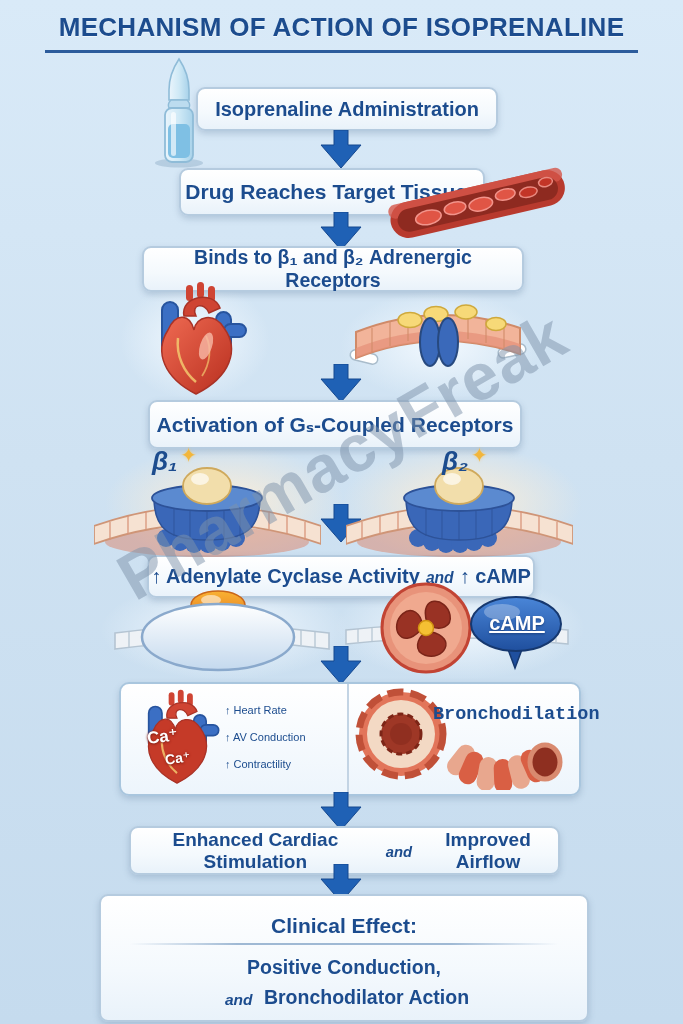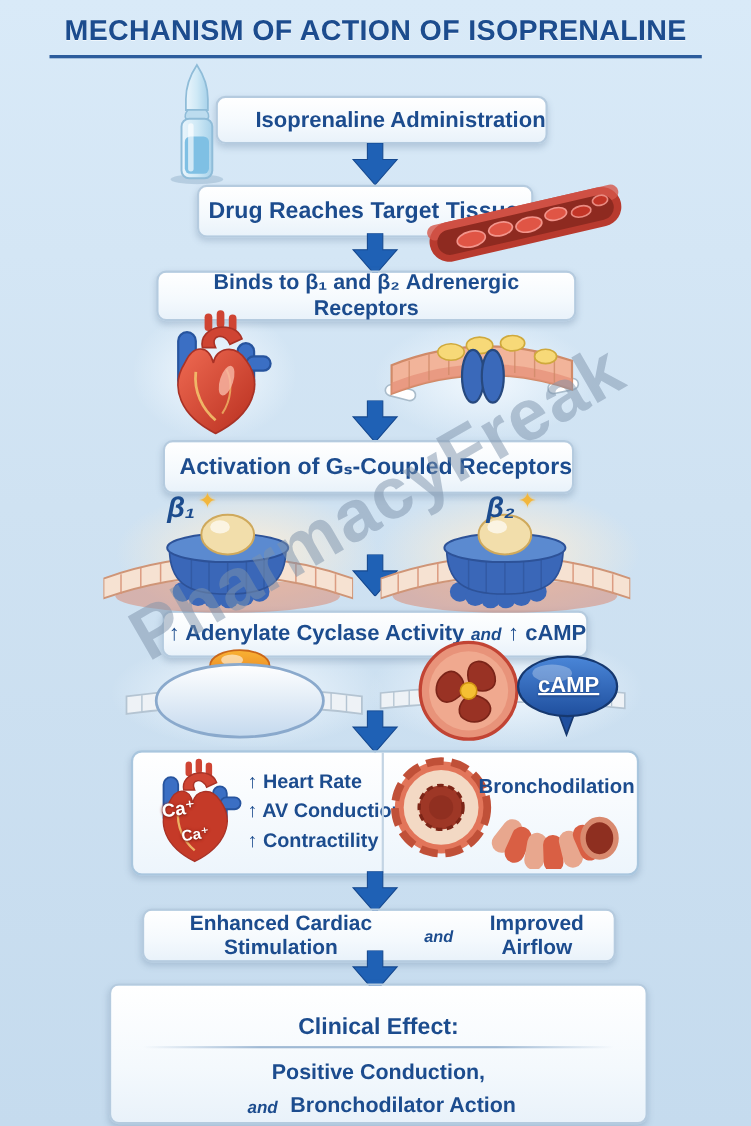--- a/index.html
+++ b/index.html
@@ -16,21 +16,21 @@
   .title{
     display:inline-block;color:#1c4c8e;font-weight:bold;font-size:26px;
     letter-spacing:.3px;padding:0 14px 7px 14px;
     border-bottom:3px solid #2c5c9c;text-shadow:0 1px 0 rgba(255,255,255,.6);
   }
   .box{
     position:absolute;z-index:4;
     background:linear-gradient(180deg,#ffffff 0%,#f4f9fd 60%,#e9f2fa 100%);
     border:2px solid #b5cbdf;border-radius:9px;
     box-shadow:0 3px 6px rgba(90,120,150,.28);
-    display:flex;align-items:center;justify-content:flex-end;
+    display:flex;align-items:center;justify-content:center;
     color:#1c4c8e;font-weight:bold;text-align:center;
   }
   .box .conj{font-style:italic;font-weight:600;font-size:.78em;margin:0 6px;position:relative;top:1px;}
   .arrow{position:absolute;width:46px;height:38px;z-index:4;}
   .illu{position:absolute;z-index:5;}
   .glow{position:absolute;z-index:2;pointer-events:none;}
   .glow.warm{background:radial-gradient(closest-side,rgba(253,238,215,.95),rgba(253,238,215,0));}
   .glow.cool{background:radial-gradient(closest-side,rgba(244,250,255,.95),rgba(244,250,255,0));}
   .receptor-label{
     position:absolute;color:#1c4c8e;font-weight:bold;font-style:italic;
@@ -50,31 +50,31 @@
   }
   .effects-box{
     position:absolute;left:119px;top:682px;width:458px;height:110px;z-index:4;
     background:linear-gradient(180deg,#ffffff,#edf5fc);
     border:2px solid #a9c6de;border-radius:10px;
     box-shadow:0 3px 6px rgba(90,120,150,.28);
     display:flex;
   }
   .effects-cell{position:relative;height:100%;}
   .effects-cell.left{width:226px;}
-  .effects-cell.right{flex:1;border-left:2px solid #c3d4e4;}
-  .cardiac-list{position:absolute;left:104px;top:13px;color:#1c4c8e;font-weight:bold;font-size:18px;line-height:27px;white-space:nowrap;}
+  .effects-cell.right{flex:1;border-left:2px solid #c3d4e4;font-family:Liberation Mono, monospace;}
+  .cardiac-list{position:absolute;left:104px;top:13px;color:#1c4c8e;font-weight:normal;font-size:11px;line-height:27px;white-space:nowrap;}
   .ca-label{
     position:absolute;color:#ffffff;font-weight:bold;z-index:7;
     text-shadow:0 0 3px #8e2418,0 1px 2px #8e2418;transform:rotate(-8deg);
   }
   .broncho-label{
     position:absolute;left:84px;top:20px;width:146px;text-align:center;
     color:#1c4c8e;font-weight:bold;font-size:18.5px;z-index:7;
   }
-  .clinical-box{flex-direction:column;justify-content:flex-end;padding-top:10px;}
+  .clinical-box{flex-direction:column;justify-content:center;padding-top:10px;}
   .clinical-heading{font-size:21px;}
   .clinical-divider{width:88%;height:2px;margin:5px auto 7px auto;
     background:linear-gradient(90deg,rgba(160,185,212,0),#9fb9d4 25%,#9fb9d4 75%,rgba(160,185,212,0));}
   .clinical-line{font-size:19.5px;line-height:1.55;}
   .clinical-line .conj{font-size:15.5px;}
   .watermark{
     position:absolute;left:62px;top:418px;width:560px;text-align:center;z-index:40;
     font-size:66px;font-weight:bold;color:#7e93ab;opacity:.5;letter-spacing:1px;
     transform:rotate(-30deg);pointer-events:none;white-space:nowrap;
   }

